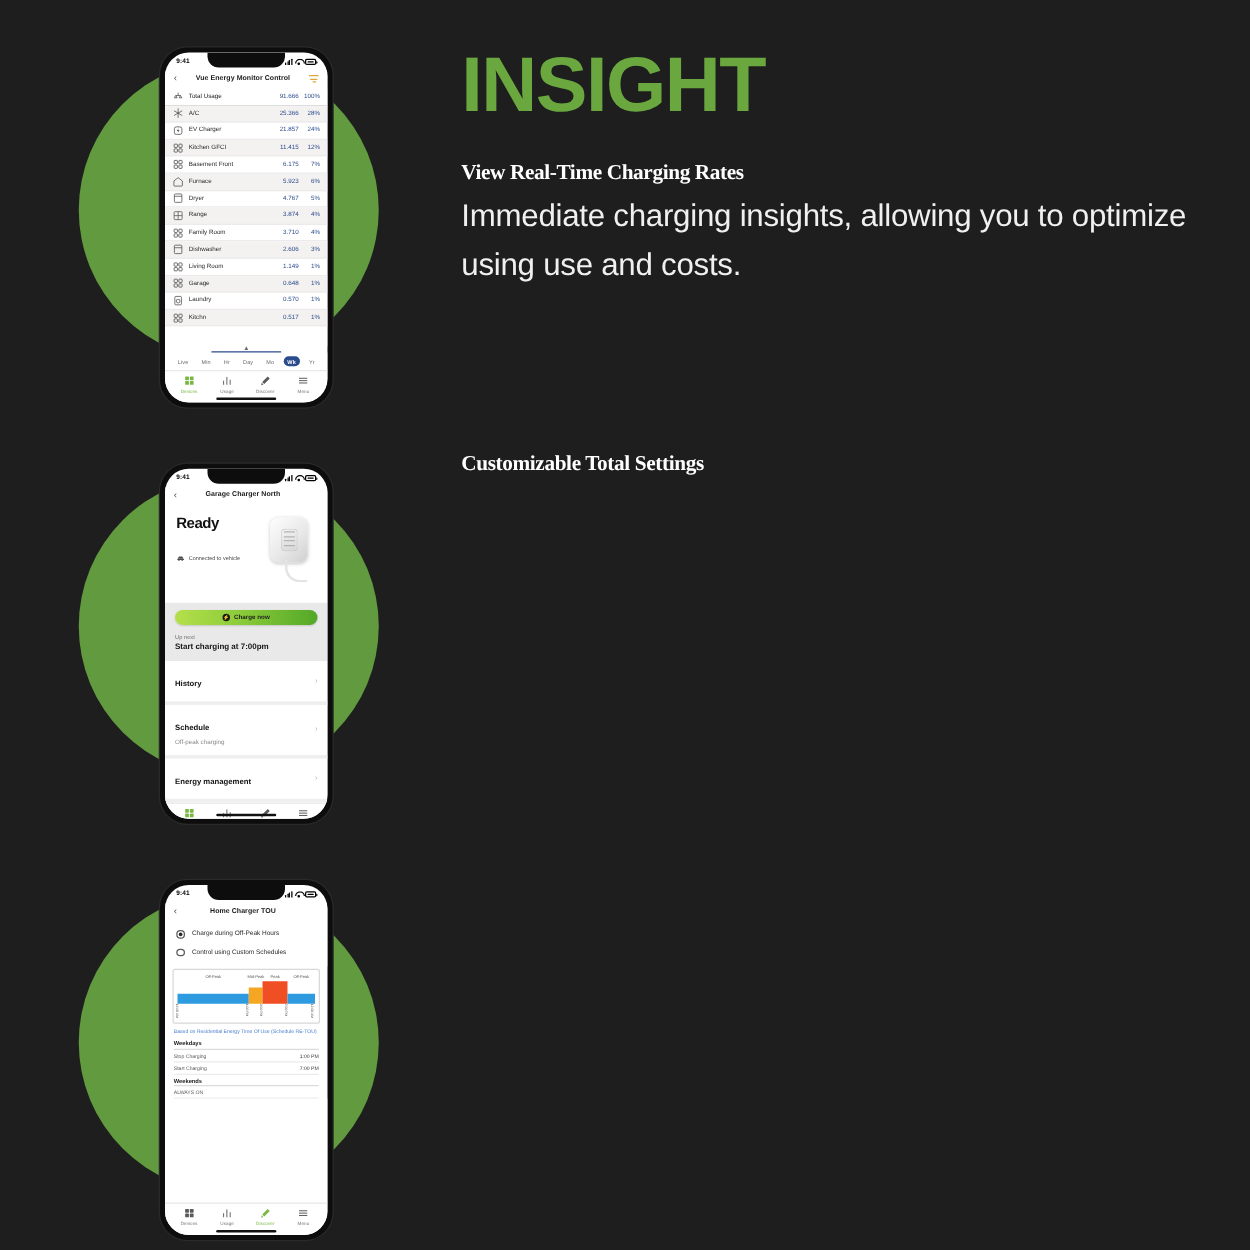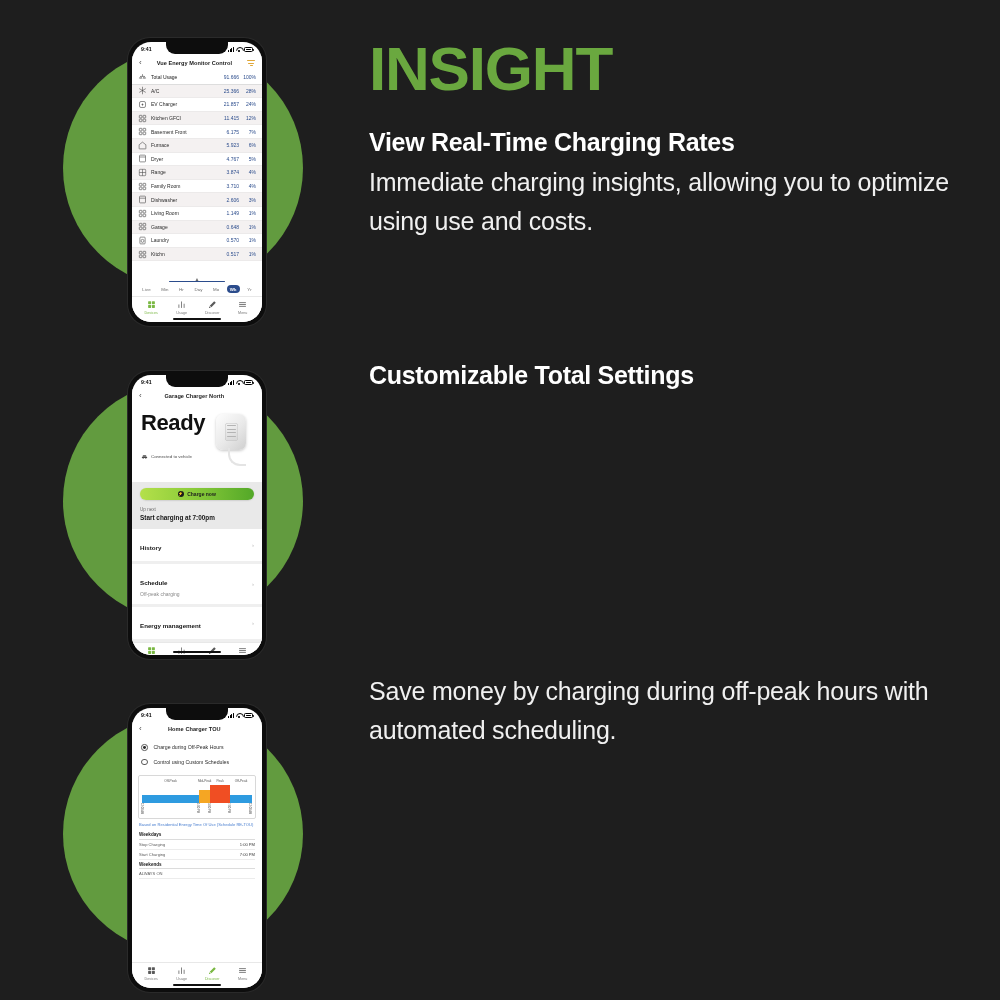--- a/index.html
+++ b/index.html
@@ -171,21 +171,21 @@
   .tablabel { font-size:3.7px; color:#7a7a7a; letter-spacing:.05px; }
   .tab.active .tabicon { color:#7ab843; }
   .tab.active .tablabel { color:#7ab843; }
 
   
   .hero {
     flex:0 0 auto; position:relative;
     padding:8px 9px 6px;
     background:#fff; min-height:78px;
   }
-  .hero-status { font-size:22px; font-weight:bold; color:#111; letter-spacing:-.4px; line-height:1; }
+  .hero-status { font-size:12px; font-weight:bold; color:#111; letter-spacing:-.4px; line-height:1; }
   .charger-img {
     position:absolute; right:8px; top:10px;
     width:42px; height:52px;
   }
   .charger-body {
     position:absolute; left:4px; top:0;
     width:30px; height:36px;
     background:linear-gradient(135deg,#fdfdfd 0%,#e9e9e9 55%,#cfcfcf 100%);
     border-radius:7px;
     box-shadow:0 1px 3px rgba(0,0,0,.22);
@@ -301,22 +301,22 @@
   .sched-row .v { color:#3a3a3a; }
 
   
   .textcol { position:absolute; left:369px; top:0; width:600px; height:333px; }
   .kicker {
     font-size:62px; font-weight:bold; color:#6aa83f;
     letter-spacing:-1.2px; line-height:1;
     padding-top:38px;
   }
   .subhead {
-    font-size:25px; font-weight:bold; color:#ffffff;
-    margin-top:28px; letter-spacing:-.3px;
+    font-size:17px; font-weight:bold; color:#ffffff;
+    margin-top:28px; letter-spacing:-.3px;font-family:Liberation Serif, serif;
   }
   .bodytext {
     font-size:25px; color:#f0f0f0; line-height:1.55;
     margin-top:6px; letter-spacing:-.2px;
   }
   .textcol.t2 .kicker { padding-top:26px; }
   .textcol.t3 .kicker { padding-top:24px; }
 </style>
 </head>
 <body>
@@ -850,15 +850,14 @@
               </svg>
             </span>
             <span class="tablabel">Menu</span>
           </div>
         </div>
       <div class="homebar"></div>
     </div>
   </div>
 
   <div class="textcol t3">
-    <div class="bodytext">Save money by charging during off-peak hours with automated scheduling.</div>
   </div>
 </div>
 
 </body></html>

